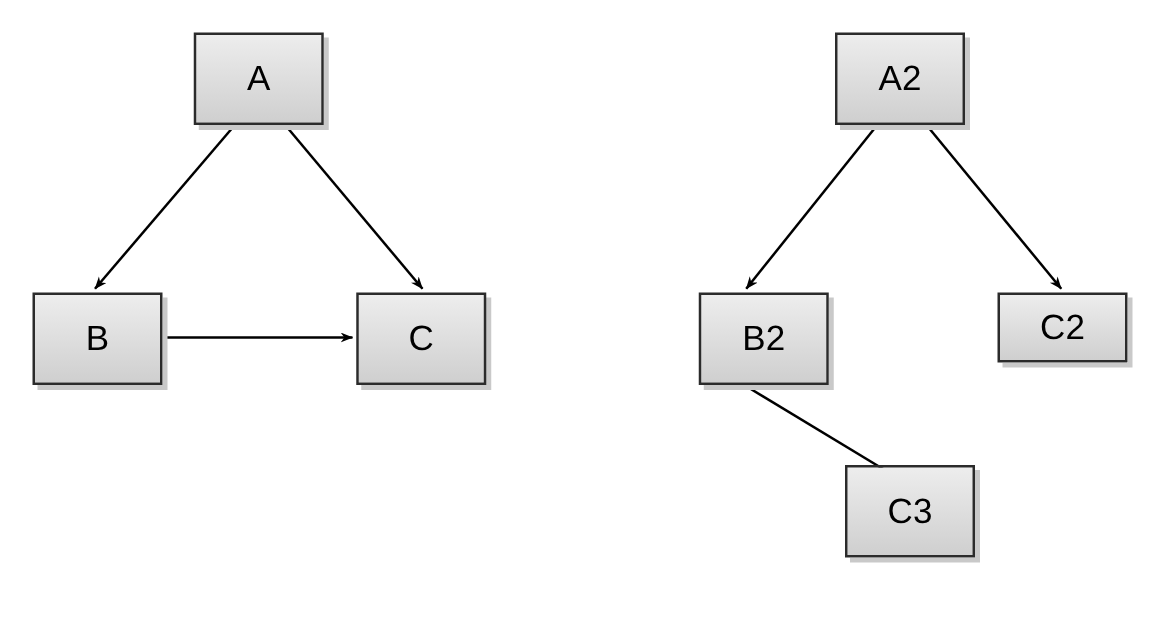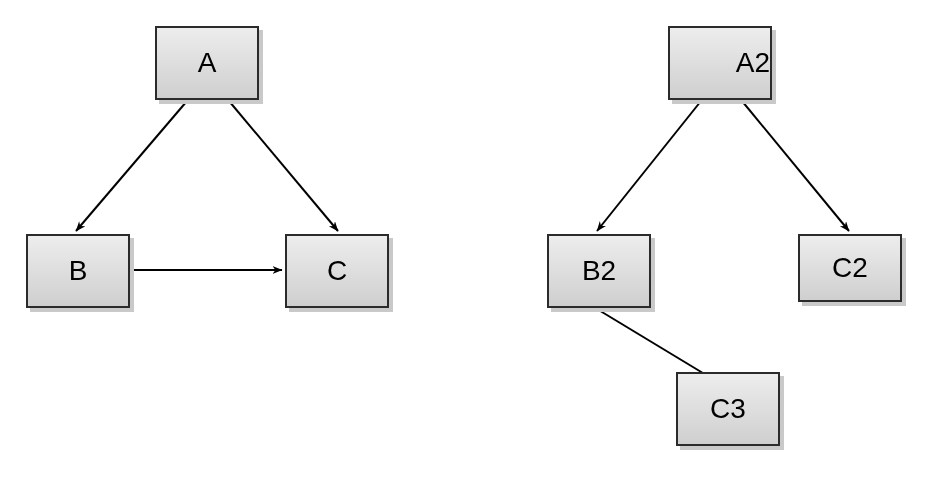--- a/index.html
+++ b/index.html
@@ -70,27 +70,27 @@
   <div id="nodes-group">
       <div class="node" style="left: 155px; top: 26px; width: 104px; height: 74px; border-color: rgb(43, 43, 43); background: linear-gradient(rgb(237, 237, 237) 0%, rgb(207, 207, 207) 100%); box-shadow: rgb(201, 201, 201) 4px 4px 0px 0px;">
         <span class="node-label" style="color: rgb(0, 0, 0);">A</span>
       </div>
       <div class="node" style="left: 26px; top: 234px; width: 104px; height: 74px; border-color: rgb(43, 43, 43); background: linear-gradient(rgb(237, 237, 237) 0%, rgb(207, 207, 207) 100%); box-shadow: rgb(201, 201, 201) 4px 4px 0px 0px;">
         <span class="node-label" style="color: rgb(0, 0, 0);">B</span>
       </div>
       <div class="node" style="left: 285px; top: 234px; width: 104px; height: 74px; border-color: rgb(43, 43, 43); background: linear-gradient(rgb(237, 237, 237) 0%, rgb(207, 207, 207) 100%); box-shadow: rgb(201, 201, 201) 4px 4px 0px 0px;">
         <span class="node-label" style="color: rgb(0, 0, 0);">C</span>
       </div>
-      <div class="node" style="left: 668px; top: 26px; width: 104px; height: 74px; border-color: rgb(43, 43, 43); background: linear-gradient(rgb(237, 237, 237) 0%, rgb(207, 207, 207) 100%); box-shadow: rgb(201, 201, 201) 4px 4px 0px 0px; justify-content: flex-end;">
+      <div class="node" style="left: 668px; top: 26px; width: 104px; height: 74px; border-color: rgb(43, 43, 43); background: linear-gradient(rgb(237, 237, 237) 0%, rgb(207, 207, 207) 100%); box-shadow: rgb(201, 201, 201) 4px 4px 0px 0px;">
         <span class="node-label" style="color: rgb(0, 0, 0);">A2</span>
       </div>
-      <div class="node" style="left: 547px; top: 234px; width: 104px; height: 74px; border-color: rgb(43, 43, 43); background: linear-gradient(rgb(237, 237, 237) 0%, rgb(207, 207, 207) 100%); box-shadow: rgb(201, 201, 201) 4px 4px 0px 0px;">
+      <div class="node" style="left: 559px; top: 234px; width: 104px; height: 74px; border-color: rgb(43, 43, 43); background: linear-gradient(rgb(237, 237, 237) 0%, rgb(207, 207, 207) 100%); box-shadow: rgb(201, 201, 201) 4px 4px 0px 0px;">
         <span class="node-label" style="color: rgb(0, 0, 0);">B2</span>
       </div>
-      <div class="node" style="left: 798px; top: 234px; width: 104px; height: 68px; border-color: rgb(43, 43, 43); background: linear-gradient(rgb(237, 237, 237) 0%, rgb(207, 207, 207) 100%); box-shadow: rgb(201, 201, 201) 4px 4px 0px 0px;">
+      <div class="node" style="left: 798px; top: 234px; width: 104px; height: 56px; border-color: rgb(43, 43, 43); background: linear-gradient(rgb(237, 237, 237) 0%, rgb(207, 207, 207) 100%); box-shadow: rgb(201, 201, 201) 4px 4px 0px 0px;">
         <span class="node-label" style="color: rgb(0, 0, 0);">C2</span>
       </div>
       <div class="node" style="left: 676px; top: 372px; width: 104px; height: 74px; border-color: rgb(43, 43, 43); background: linear-gradient(rgb(237, 237, 237) 0%, rgb(207, 207, 207) 100%); box-shadow: rgb(201, 201, 201) 4px 4px 0px 0px;">
         <span class="node-label" style="color: rgb(0, 0, 0);">C3</span>
       </div>
     </div>
 
 </div>
 
 </body></html>

